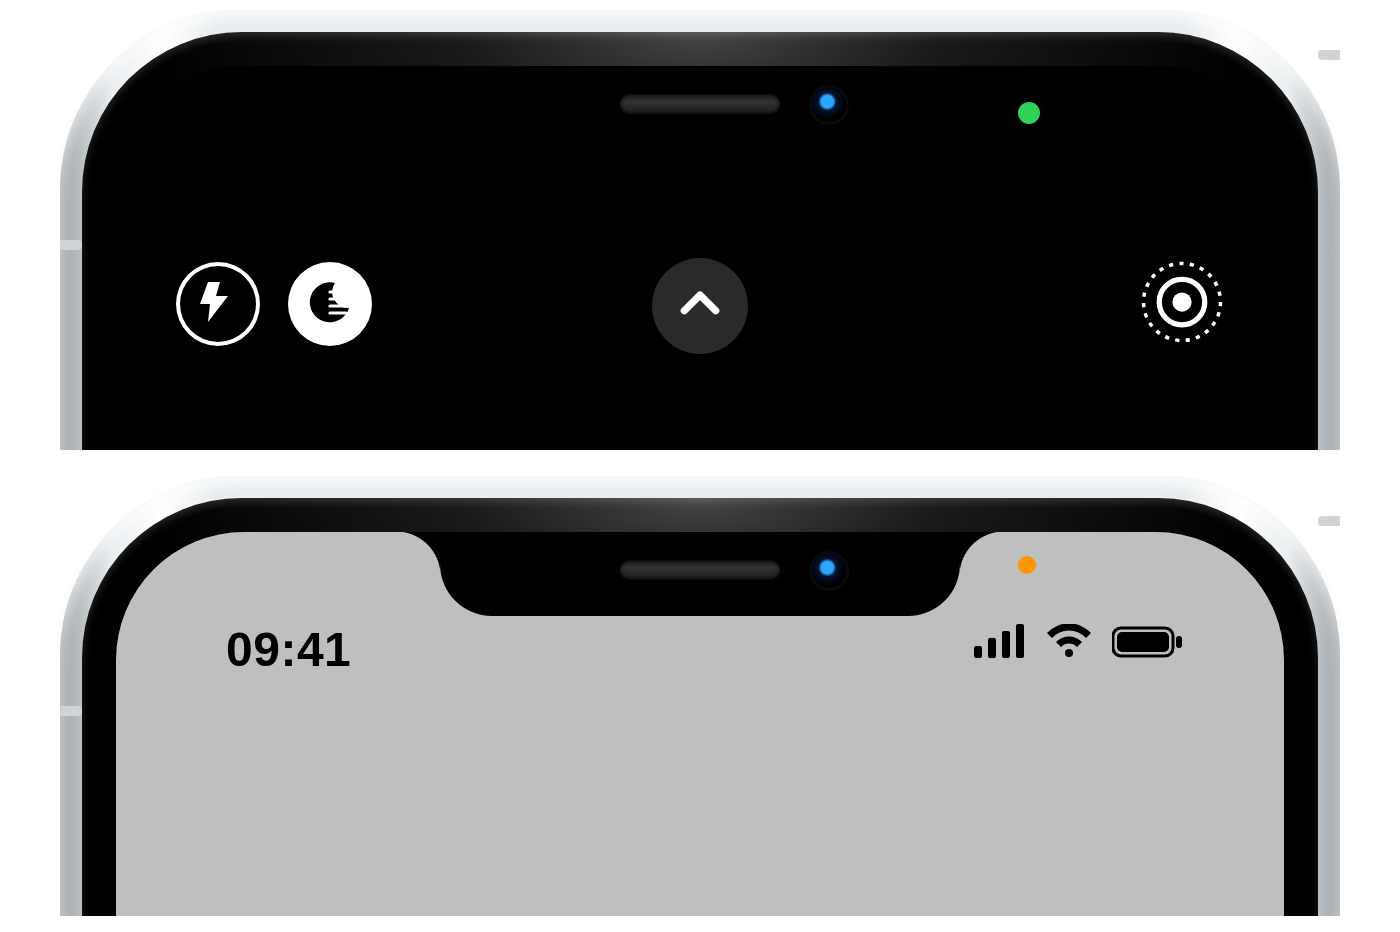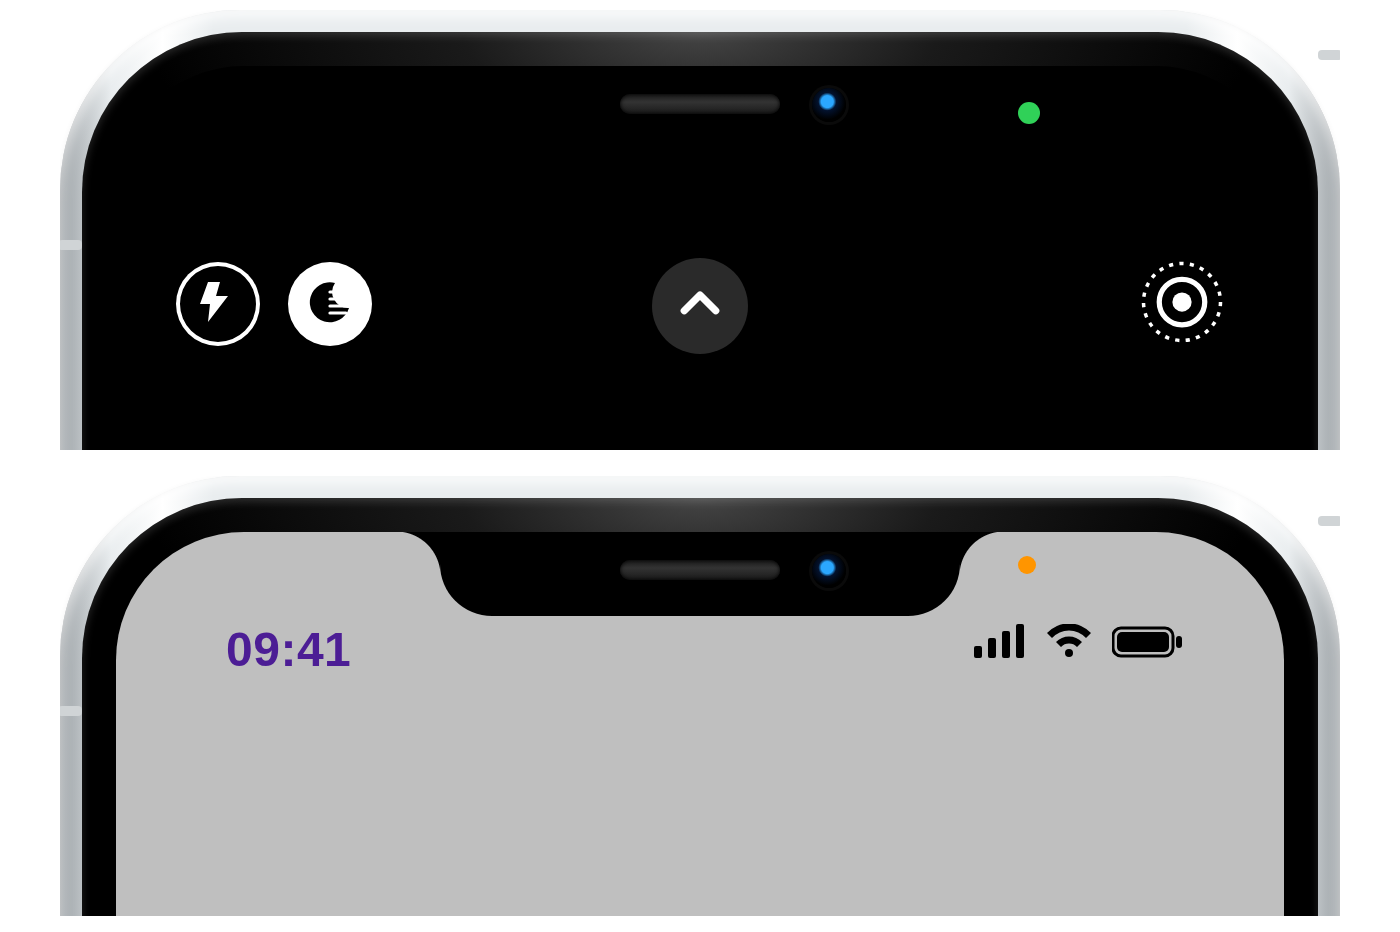--- a/index.html
+++ b/index.html
@@ -174,21 +174,21 @@
     height: 56px;
     font-weight: 600;
   }
   .time {
     position: absolute;
     left: 110px;
     top: 58px;
     font-size: 48px;
     letter-spacing: 0.5px;
     font-weight: 600;
-    color: #4c1d95;
+    color: #000000;
   }
   .status-right {
     position: absolute;
     right: 100px;
     top: 60px;
     display: flex;
     align-items: center;
     gap: 18px;
     color: #000;
   }

